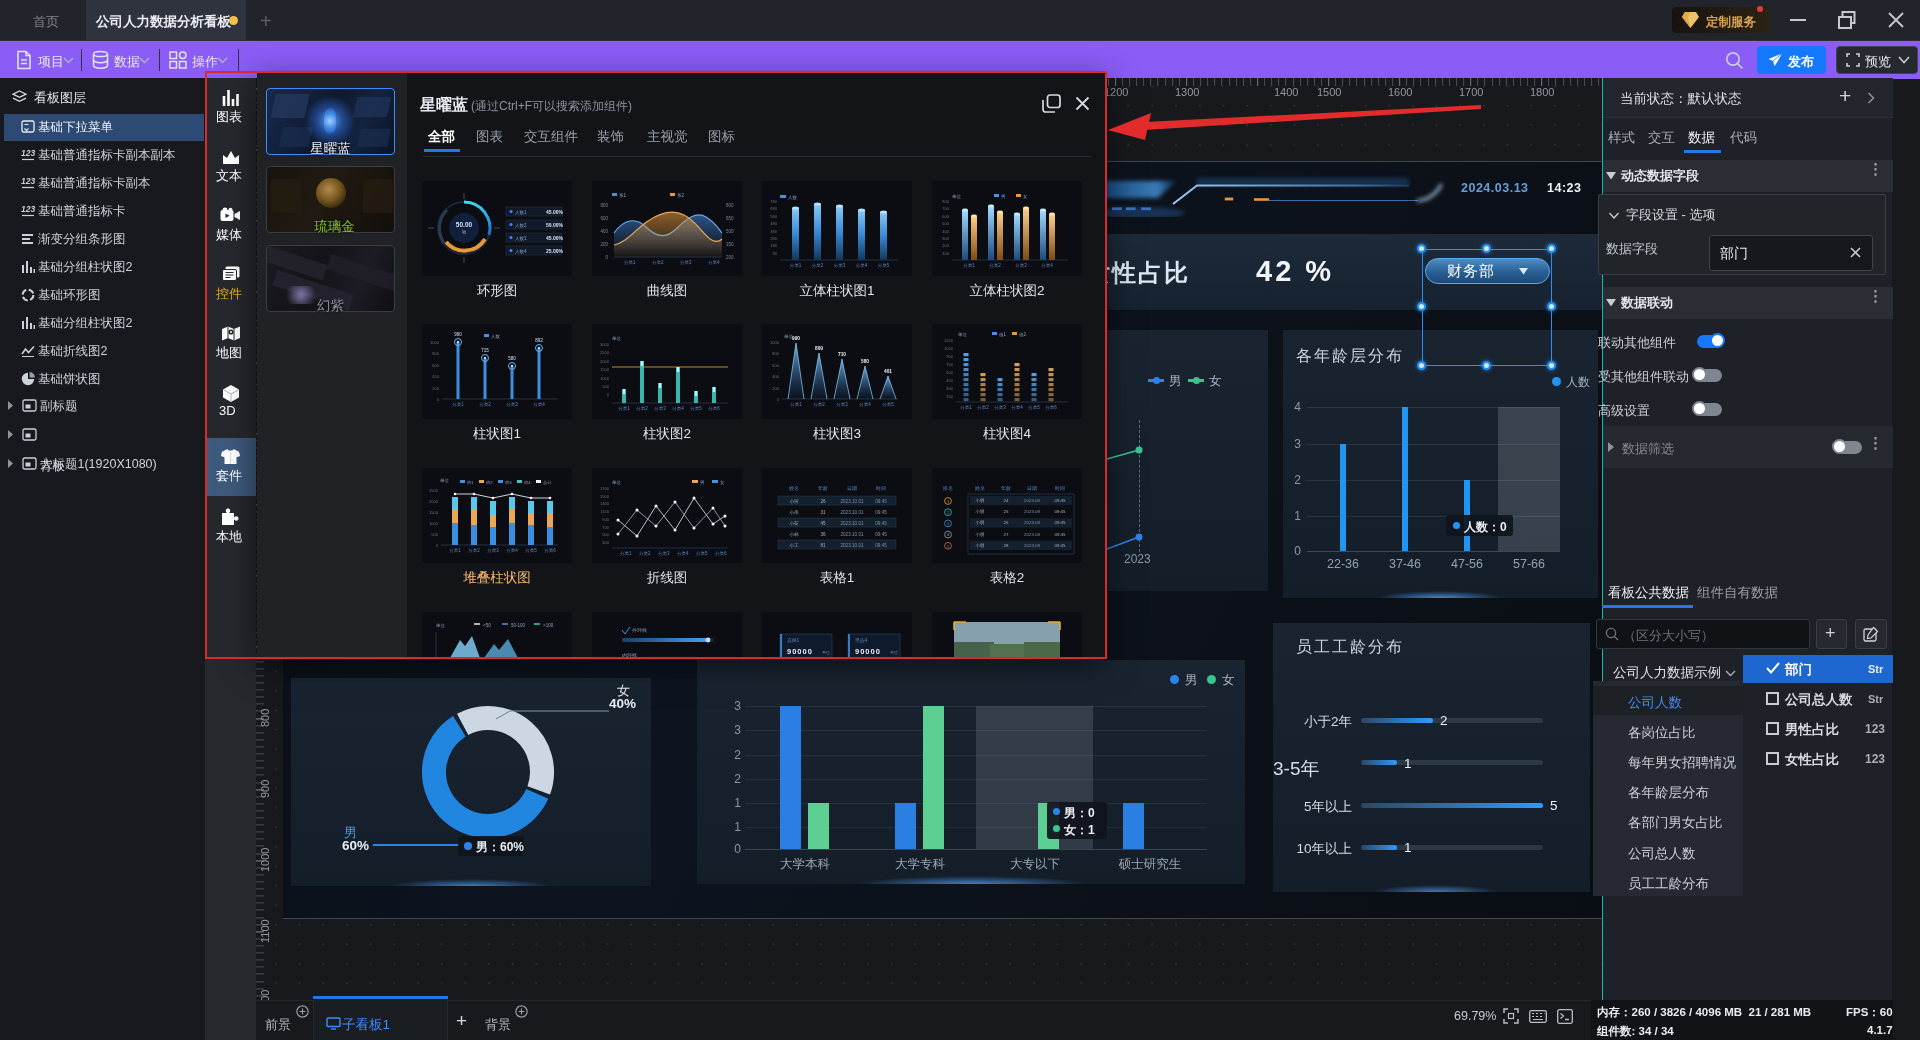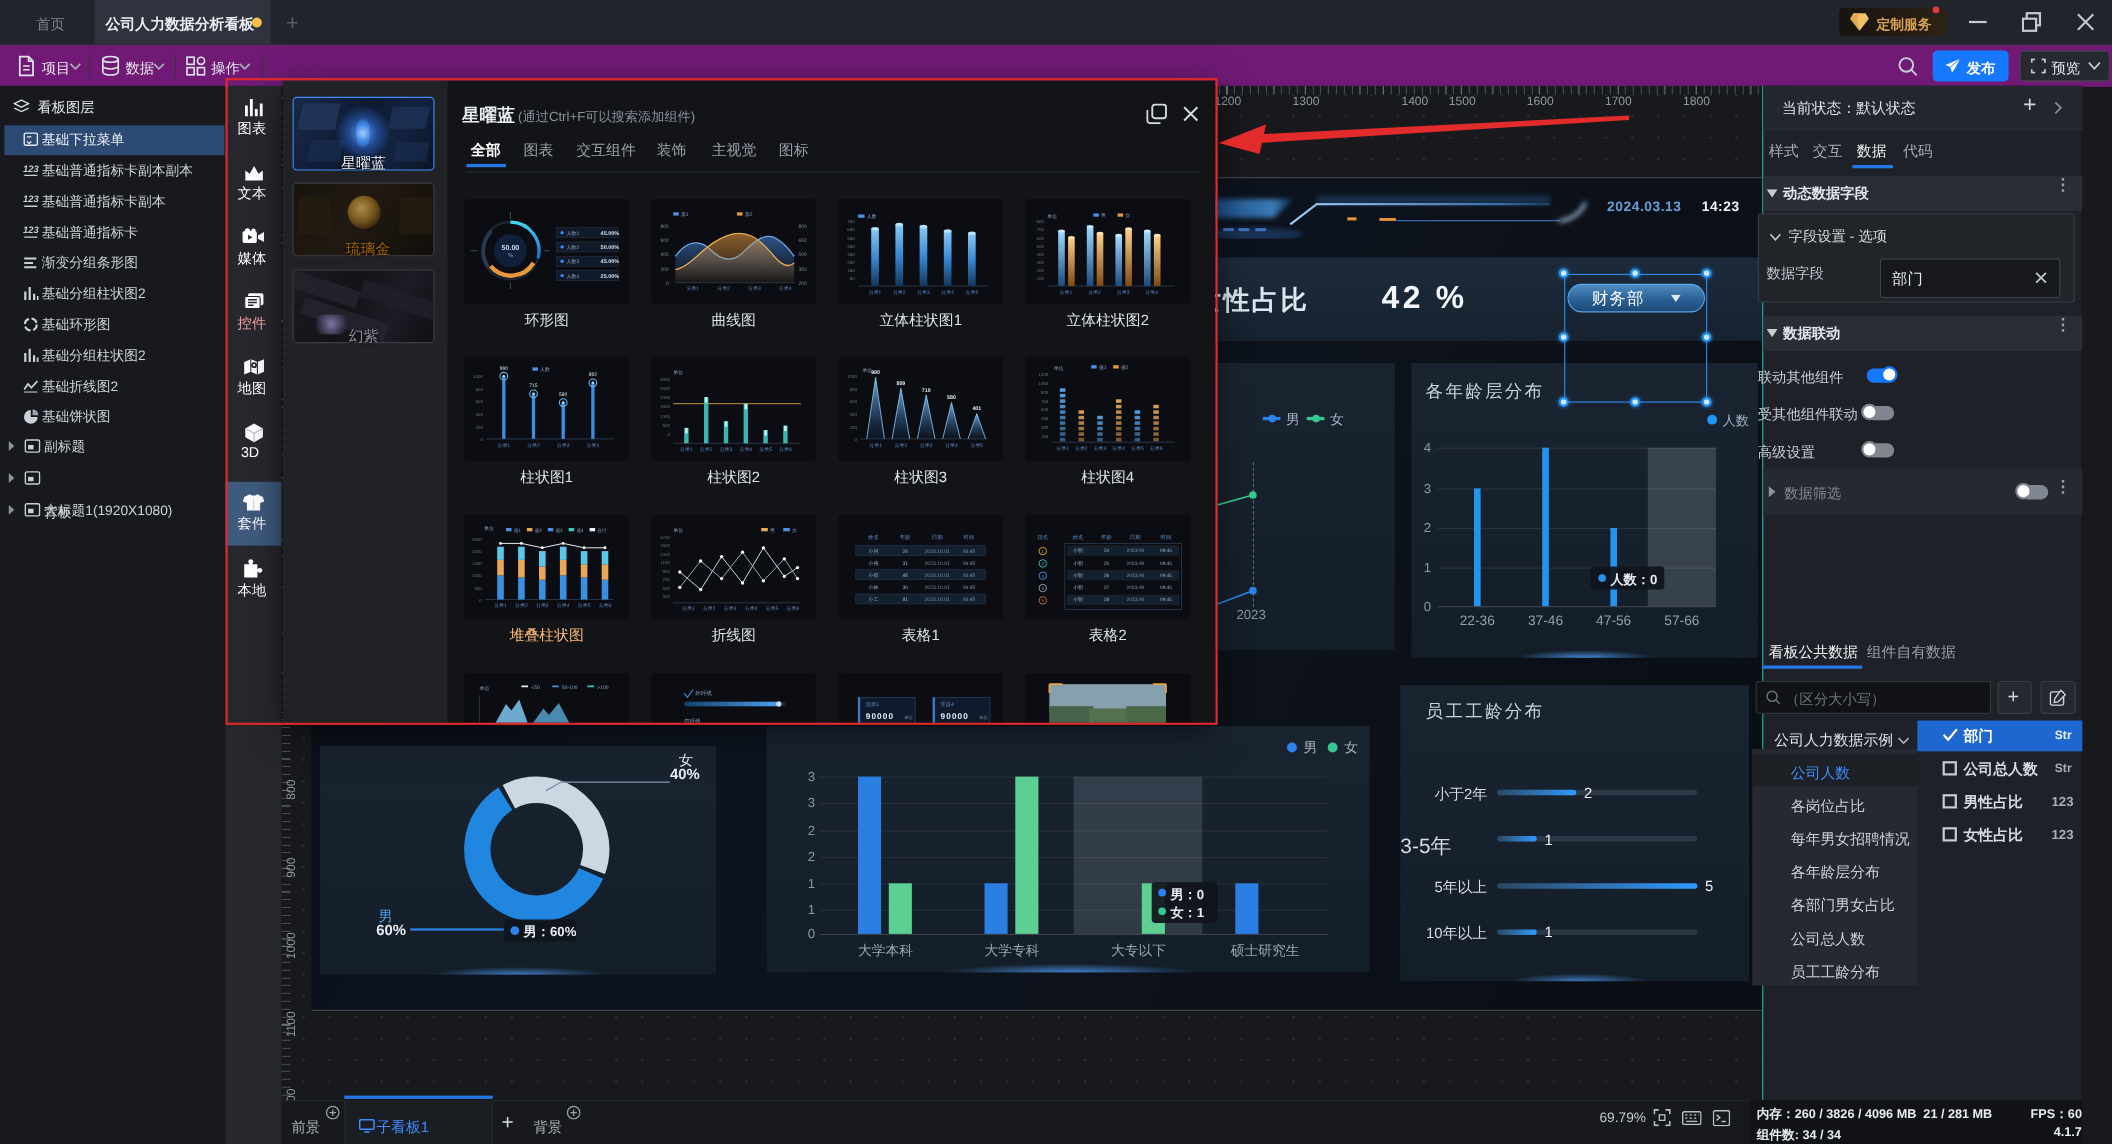--- a/index.html
+++ b/index.html
@@ -27,21 +27,21 @@
   <div class="abs" style="left:1757px;top:6px;width:6px;height:6px;border-radius:50%;background:#e03c3c;"></div>
   <div class="abs" style="left:1790px;top:19px;width:16px;height:2px;background:#c6cad2;"></div>
   <svg class="abs" style="left:1838px;top:11px;" width="18" height="18" viewBox="0 0 18 18">
         <rect x="4.5" y="1" width="12" height="11" fill="none" stroke="#c6cad2" stroke-width="2"></rect>
         <rect x="1" y="6" width="12" height="11" fill="#22242c" stroke="#c6cad2" stroke-width="2"></rect>
       </svg>
   <svg class="abs" style="left:1888px;top:12px;" width="16" height="16" viewBox="0 0 16 16">
         <path d="M1 1 L15 15 M15 1 L1 15" stroke="#c6cad2" stroke-width="1.8"></path>
       </svg>
 </div>
-<div class="abs" style="left:0;top:40px;width:1920px;height:38px;background:#701a75;border-top:1px solid #2c2f37;">
+<div class="abs" style="left:0;top:40px;width:1920px;height:38px;background:#8b5cf6;border-top:1px solid #2c2f37;">
   <div class="abs" style="left:81px;top:8px;width:1px;height:22px;background:#31353e;"></div>
   <div class="abs" style="left:159px;top:8px;width:1px;height:22px;background:#31353e;"></div>
   <div class="abs" style="left:238px;top:8px;width:1px;height:22px;background:#31353e;"></div>
   <svg class="abs" style="left:15px;top:9px;" width="18" height="20" viewBox="0 0 18 20">
         <path d="M3 1.5 h8 l4 4 v13 h-12 z" fill="none" stroke="#dfe3ea" stroke-width="1.6"></path>
         <path d="M11 1.5 v4 h4" fill="none" stroke="#dfe3ea" stroke-width="1.6"></path>
         <path d="M6 10 h6 M6 13.5 h6" stroke="#dfe3ea" stroke-width="1.4"></path>
       </svg>
   <div class="abs" style="left:38px;top:12px;color:#e6e9ef;font-size:13px;">项目</div>
   <svg class="abs" style="left:63px;top:16px;" width="11" height="7" viewBox="0 0 11 7">
@@ -179,21 +179,21 @@
         <circle cx="5" cy="2.8" r="2.4" fill="#fff"></circle>
         <circle cx="10.5" cy="2.8" r="2" fill="#fff"></circle>
         <path d="M5.5 6.5 l4 2.2 l-4 2.2 z" fill="#26282e"></path>
       </svg>
   <div class="abs" style="left:11px;top:148px;color:#fff;font-size:13px;">媒体</div>
   <svg class="abs" style="left:17px;top:188px;" width="18" height="16" viewBox="0 0 18 16">
         <rect x="3.5" y="0.5" width="14" height="11" rx="1.5" fill="#fff"></rect>
         <rect x="0.5" y="3.5" width="14" height="11" rx="1.5" fill="#fff" stroke="#26282e" stroke-width="1"></rect>
         <path d="M3.5 6.5 h8 M3.5 9 h8 M3.5 11.5 h5" stroke="#26282e" stroke-width="1.2"></path>
       </svg>
-  <div class="abs" style="left:11px;top:207px;color:#fca5a5;font-size:13px;">控件</div>
+  <div class="abs" style="left:11px;top:207px;color:#eab308;font-size:13px;">控件</div>
   <svg class="abs" style="left:16px;top:247px;" width="20" height="17" viewBox="0 0 20 17">
         <path d="M1 4 L7 1.5 L13 4 L19 1.5 V13 L13 15.5 L7 13 L1 15.5 Z" fill="#fff"></path>
         <path d="M7 1.5 V13 M13 4 V15.5" stroke="#26282e" stroke-width="1"></path>
         <circle cx="10" cy="7" r="2.6" fill="#26282e"></circle>
         <circle cx="10" cy="7" r="1" fill="#fff"></circle>
       </svg>
   <div class="abs" style="left:11px;top:266px;color:#fff;font-size:13px;">地图</div>
   <svg class="abs" style="left:17px;top:306px;" width="18" height="19" viewBox="0 0 18 19">
         <path d="M9 1 L17 5.5 L17 13.5 L9 18 L1 13.5 L1 5.5 Z" fill="#fff"></path>
         <path d="M1 5.5 L9 10 L17 5.5 M9 10 V18" stroke="#b9bec7" stroke-width="1.1" fill="none"></path>
@@ -555,21 +555,21 @@
     <div class="abs" style="left:38px;top:6px;width:50px;height:52px;background:radial-gradient(circle at 50% 50%,rgba(90,170,255,.95) 0%,rgba(50,110,220,.55) 35%,transparent 70%);"></div>
     <div class="abs" style="left:57px;top:19px;width:12px;height:26px;background:radial-gradient(circle,#a8d4ff 0%,#3d88e8 55%,transparent 100%);border-radius:40%;opacity:.9;"></div>
   </div>
   <div class="abs" style="left:9px;top:67px;width:129px;text-align:center;color:#f2f5f9;font-size:13.5px;text-shadow:0 1px 3px #000;">星曜蓝</div>
 
   <div class="abs" style="left:9px;top:93px;width:129px;height:67px;border-radius:4px;border:1px solid #3a3d43;box-sizing:border-box;overflow:hidden;background:linear-gradient(120deg,#17130e 0%,#211a12 45%,#120e0a 100%);">
     <div class="abs" style="left:49px;top:11px;width:30px;height:30px;border-radius:50%;background:radial-gradient(circle at 42% 38%,#b08b4d 0%,#77571f 45%,#32230c 80%,#191106 100%);"></div>
     <div class="abs" style="left:4px;top:12px;width:30px;height:34px;background:#241c11;opacity:.9;"></div>
     <div class="abs" style="left:96px;top:12px;width:30px;height:34px;background:#241c11;opacity:.9;"></div>
   </div>
-  <div class="abs" style="left:9px;top:145px;width:137px;text-align:center;color:#a16207;font-size:13.5px;text-shadow:0 1px 3px #000;">琉璃金</div>
+  <div class="abs" style="left:9px;top:145px;width:137px;text-align:center;color:#84cc16;font-size:13.5px;text-shadow:0 1px 3px #000;">琉璃金</div>
 
   <div class="abs" style="left:9px;top:172px;width:129px;height:67px;border-radius:4px;border:1px solid #3a3d43;box-sizing:border-box;overflow:hidden;background:linear-gradient(115deg,#1b1a22 0%,#141318 40%,#1d1b24 70%,#100f14 100%);">
     <div class="abs" style="left:-10px;top:8px;width:70px;height:16px;background:#26242e;transform:rotate(18deg);opacity:.8;"></div>
     <div class="abs" style="left:60px;top:20px;width:80px;height:16px;background:#221f2a;transform:rotate(18deg);opacity:.8;"></div>
     <div class="abs" style="left:6px;top:36px;width:80px;height:16px;background:#2a2734;transform:rotate(18deg);opacity:.7;"></div>
     <div class="abs" style="left:16px;top:40px;width:36px;height:18px;background:radial-gradient(circle,rgba(150,140,200,.8),transparent 75%);"></div>
   </div>
   <div class="abs" style="left:9px;top:224px;width:129px;text-align:center;color:#8e939b;font-size:13.5px;text-shadow:0 1px 3px #000;">幻紫</div>
 
   <div class="abs" style="left:163px;top:22px;color:#e9edf3;font-size:16px;font-weight:bold;">星曜蓝</div>

